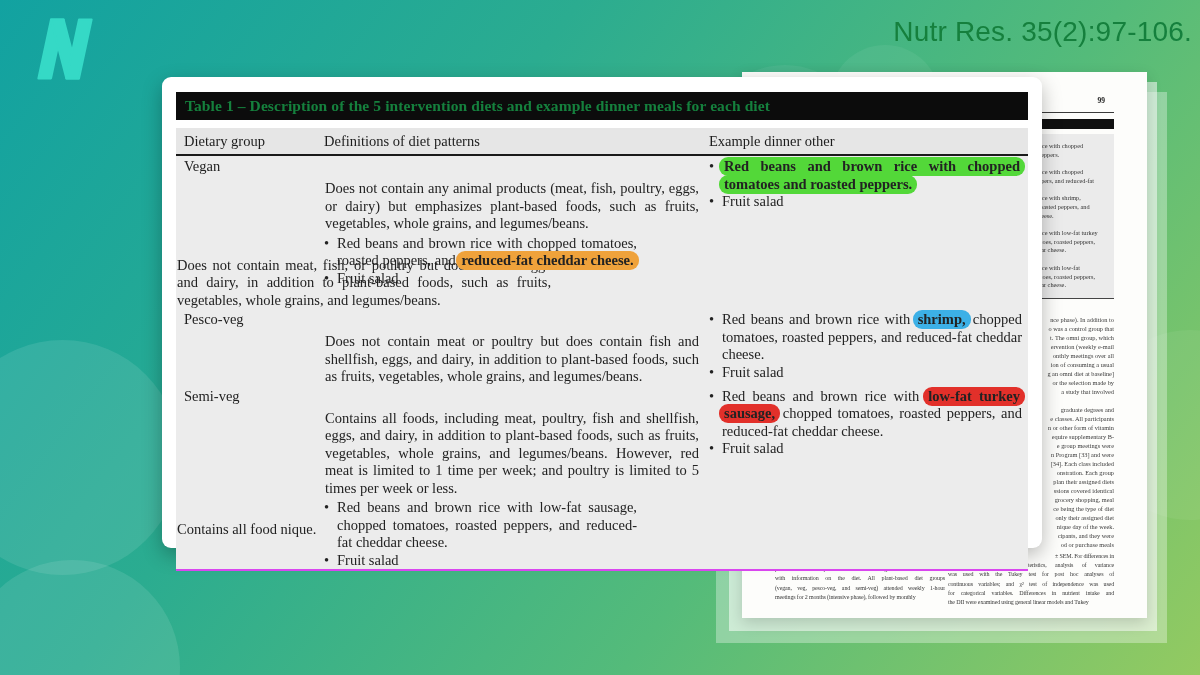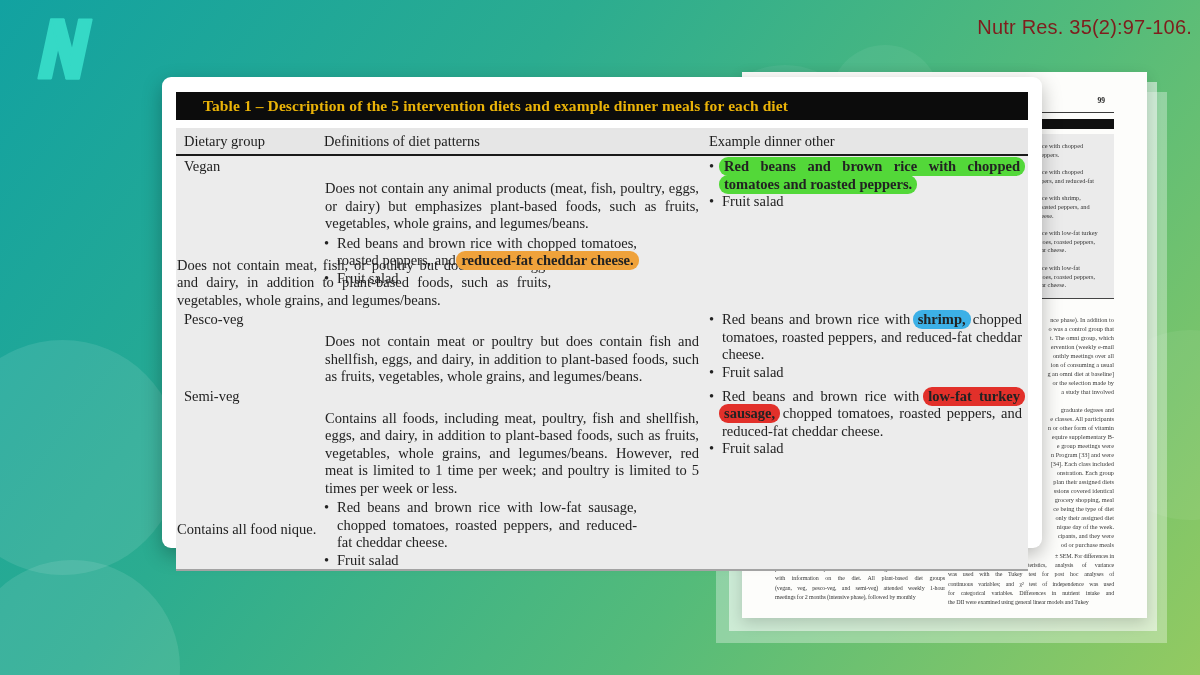--- a/index.html
+++ b/index.html
@@ -7,22 +7,22 @@
     width:1200px;height:675px;overflow:hidden;position:relative;
     font-family:"Liberation Serif",serif;
     background:linear-gradient(127deg,var(--bg-from,#12a2a1) 0%,#2bac90 34%,#54bb7a 66%,var(--bg-to,#93ca61) 100%);
   }
   .circle{position:absolute;border-radius:50%;background:rgba(255,255,255,0.10);}
   .circle.faint{background:rgba(255,255,255,0.06);}
 
   
   .logo{position:absolute;left:28px;top:14px;width:74px;height:70px;}
   .citation{
-    position:absolute;top:16px;right:8px;color:#7f1d1d;
-    font-family:"Liberation Sans",sans-serif;font-size:20px;letter-spacing:0.2px;
+    position:absolute;top:16px;right:8px;color:#15803d;
+    font-family:"Liberation Sans",sans-serif;font-size:28px;letter-spacing:0.2px;
   }
 
   
   .page-back2{position:absolute;left:716px;top:92px;width:451px;height:551px;background:rgba(255,255,255,0.33);}
   .page-back1{position:absolute;left:729px;top:82px;width:428px;height:549px;background:rgba(255,255,255,0.55);}
   .page-front{position:absolute;left:742px;top:72px;width:405px;height:546px;background:#fdfdfb;
     box-shadow:0 5px 14px rgba(0,0,0,0.16);}
   .pg-num{position:absolute;right:42px;top:24px;font-size:7.5px;font-weight:bold;color:#222;}
   .pg-rule{position:absolute;left:20px;right:33px;top:40px;height:1px;background:#3a3a3a;}
   .pg-bar{position:absolute;left:20px;right:33px;top:47px;height:10px;background:#101010;}
@@ -40,31 +40,31 @@
   .jline.last{text-align-last:left;}
   .jline.pright{text-align-last:right;}
 
   
   .card{
     position:absolute;left:162px;top:77px;width:880px;height:471px;background:#ffffff;
     border-radius:9px;box-shadow:0 7px 20px rgba(0,0,0,0.28);
     padding:15px 14px;box-sizing:border-box;
   }
   .t-title{
-    height:28px;line-height:28px;background:#0c0c0c;color:#eab308;
-    font-weight:bold;font-size:15.5px;padding:0 27px;letter-spacing:0.1px;
+    height:28px;line-height:28px;background:#0c0c0c;color:#15803d;
+    font-weight:bold;font-size:15.5px;padding:0 9px;letter-spacing:0.1px;
     white-space:nowrap;overflow:hidden;
   }
   .t-head{
     margin-top:8px;background:#e6e6e6;display:grid;grid-template-columns:148px 385px 1fr;
     height:26px;align-items:center;font-size:14.5px;color:#1c1c1c;
     border-bottom:2px solid #1a1a1a;
   }
   .t-head .h1{padding-left:8px;}
-  .t-body{background:#ececec;border-bottom:2px solid #a3a3a3;font-size:14.5px;line-height:17.5px;color:#222;}
+  .t-body{background:#ececec;border-bottom:2px solid #d946ef;font-size:14.5px;line-height:17.5px;color:#222;}
   .trow{display:grid;grid-template-columns:148px 385px 1fr;}
   .cell-group{padding:2px 0 0 8px;}
   .cell-def{padding:2px 0 0 1px;width:375px;box-sizing:border-box;text-align:justify;margin-top:22px;}
   .cell-meals{padding:2px 0 0 0;}
   .meal-item{display:flex;}
   .meal-item .bullet{width:13px;flex:none;}
   .meal-text{width:300px;text-align:justify;}
   .hl{padding:1px 5px 2px;margin:12px -3px;border-radius:9px;
     box-decoration-break:clone;font-weight:bold;-webkit-box-decoration-break:clone;}
 </style>

